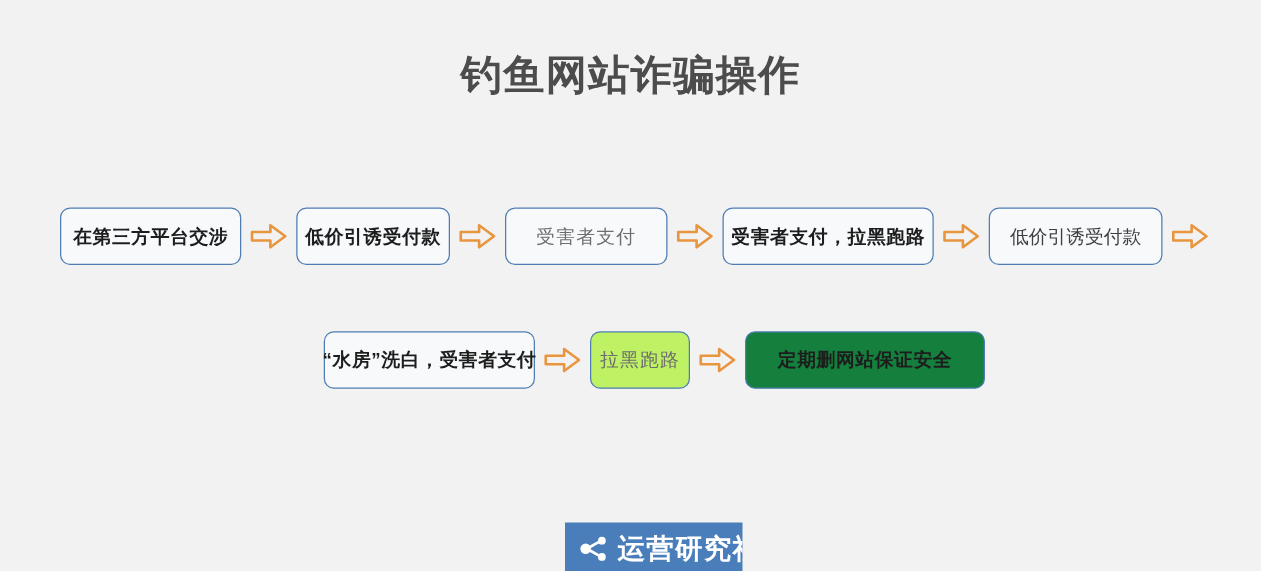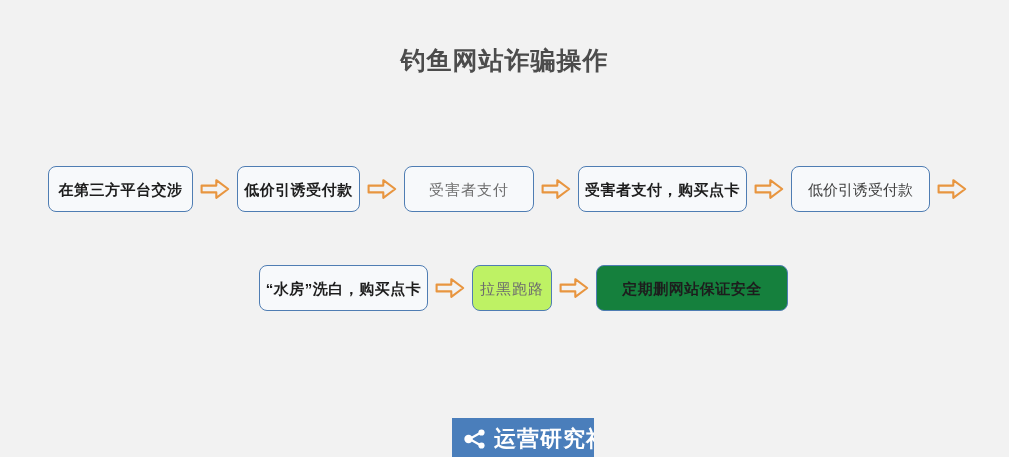--- a/index.html
+++ b/index.html
@@ -22,21 +22,21 @@
     height: 457px;
   }
 
   
   .page-title {
     position: absolute;
     left: 0;
     top: 44px;
     width: 1009px;
     text-align: center;
-    font-size: 25px;
+    font-size: 33px;
     font-weight: bold;
     color: #4c4c4c;
     letter-spacing: 1px;
     line-height: 32px;
     white-space: nowrap;
   }
 
   
   .flow-row {
     position: absolute;
@@ -143,39 +143,39 @@
       </span>
       <div class="flow-box muted" style="width: 130px; border-color: rgb(79, 125, 179); background: rgb(247, 249, 251);">
         <span>受害者支付</span>
       </div>
       <span class="flow-arrow">
         <svg viewBox="0 0 30 22" width="30" height="22">
           <path d="M1.6 7.6 L16.3 7.6 L16.3 2.2 L28.2 11 L16.3 19.8 L16.3 14.4 L1.6 14.4 Z" fill="none" stroke="#e8953f" stroke-width="2.1" stroke-linejoin="round" stroke-linecap="round"></path>
         </svg>
       </span>
       <div class="flow-box strong" style="width: 169px; border-color: rgb(79, 125, 179); background: rgb(247, 249, 251);">
-        <span>受害者支付，购买点卡</span>
+        <span>受害者支付，拉黑跑路</span>
       </div>
       <span class="flow-arrow">
         <svg viewBox="0 0 30 22" width="30" height="22">
           <path d="M1.6 7.6 L16.3 7.6 L16.3 2.2 L28.2 11 L16.3 19.8 L16.3 14.4 L1.6 14.4 Z" fill="none" stroke="#e8953f" stroke-width="2.1" stroke-linejoin="round" stroke-linecap="round"></path>
         </svg>
       </span>
       <div class="flow-box" style="width: 139px; border-color: rgb(79, 125, 179); background: rgb(247, 249, 251);">
         <span>低价引诱受付款</span>
       </div>
       <span class="flow-arrow">
         <svg viewBox="0 0 30 22" width="30" height="22">
           <path d="M1.6 7.6 L16.3 7.6 L16.3 2.2 L28.2 11 L16.3 19.8 L16.3 14.4 L1.6 14.4 Z" fill="none" stroke="#e8953f" stroke-width="2.1" stroke-linejoin="round" stroke-linecap="round"></path>
         </svg>
       </span>
     </div>
   <div class="flow-row" id="row-2">
       <div class="flow-box strong" style="width: 169px; border-color: rgb(79, 125, 179); background: rgb(247, 249, 251);">
-        <span>“水房”洗白，购买点卡</span>
+        <span>“水房”洗白，受害者支付</span>
       </div>
       <span class="flow-arrow">
         <svg viewBox="0 0 30 22" width="30" height="22">
           <path d="M1.6 7.6 L16.3 7.6 L16.3 2.2 L28.2 11 L16.3 19.8 L16.3 14.4 L1.6 14.4 Z" fill="none" stroke="#e8953f" stroke-width="2.1" stroke-linejoin="round" stroke-linecap="round"></path>
         </svg>
       </span>
       <div class="flow-box muted" style="width: 80px; border-color: rgb(79, 125, 179); background: #bef264;">
         <span>拉黑跑路</span>
       </div>
       <span class="flow-arrow">

